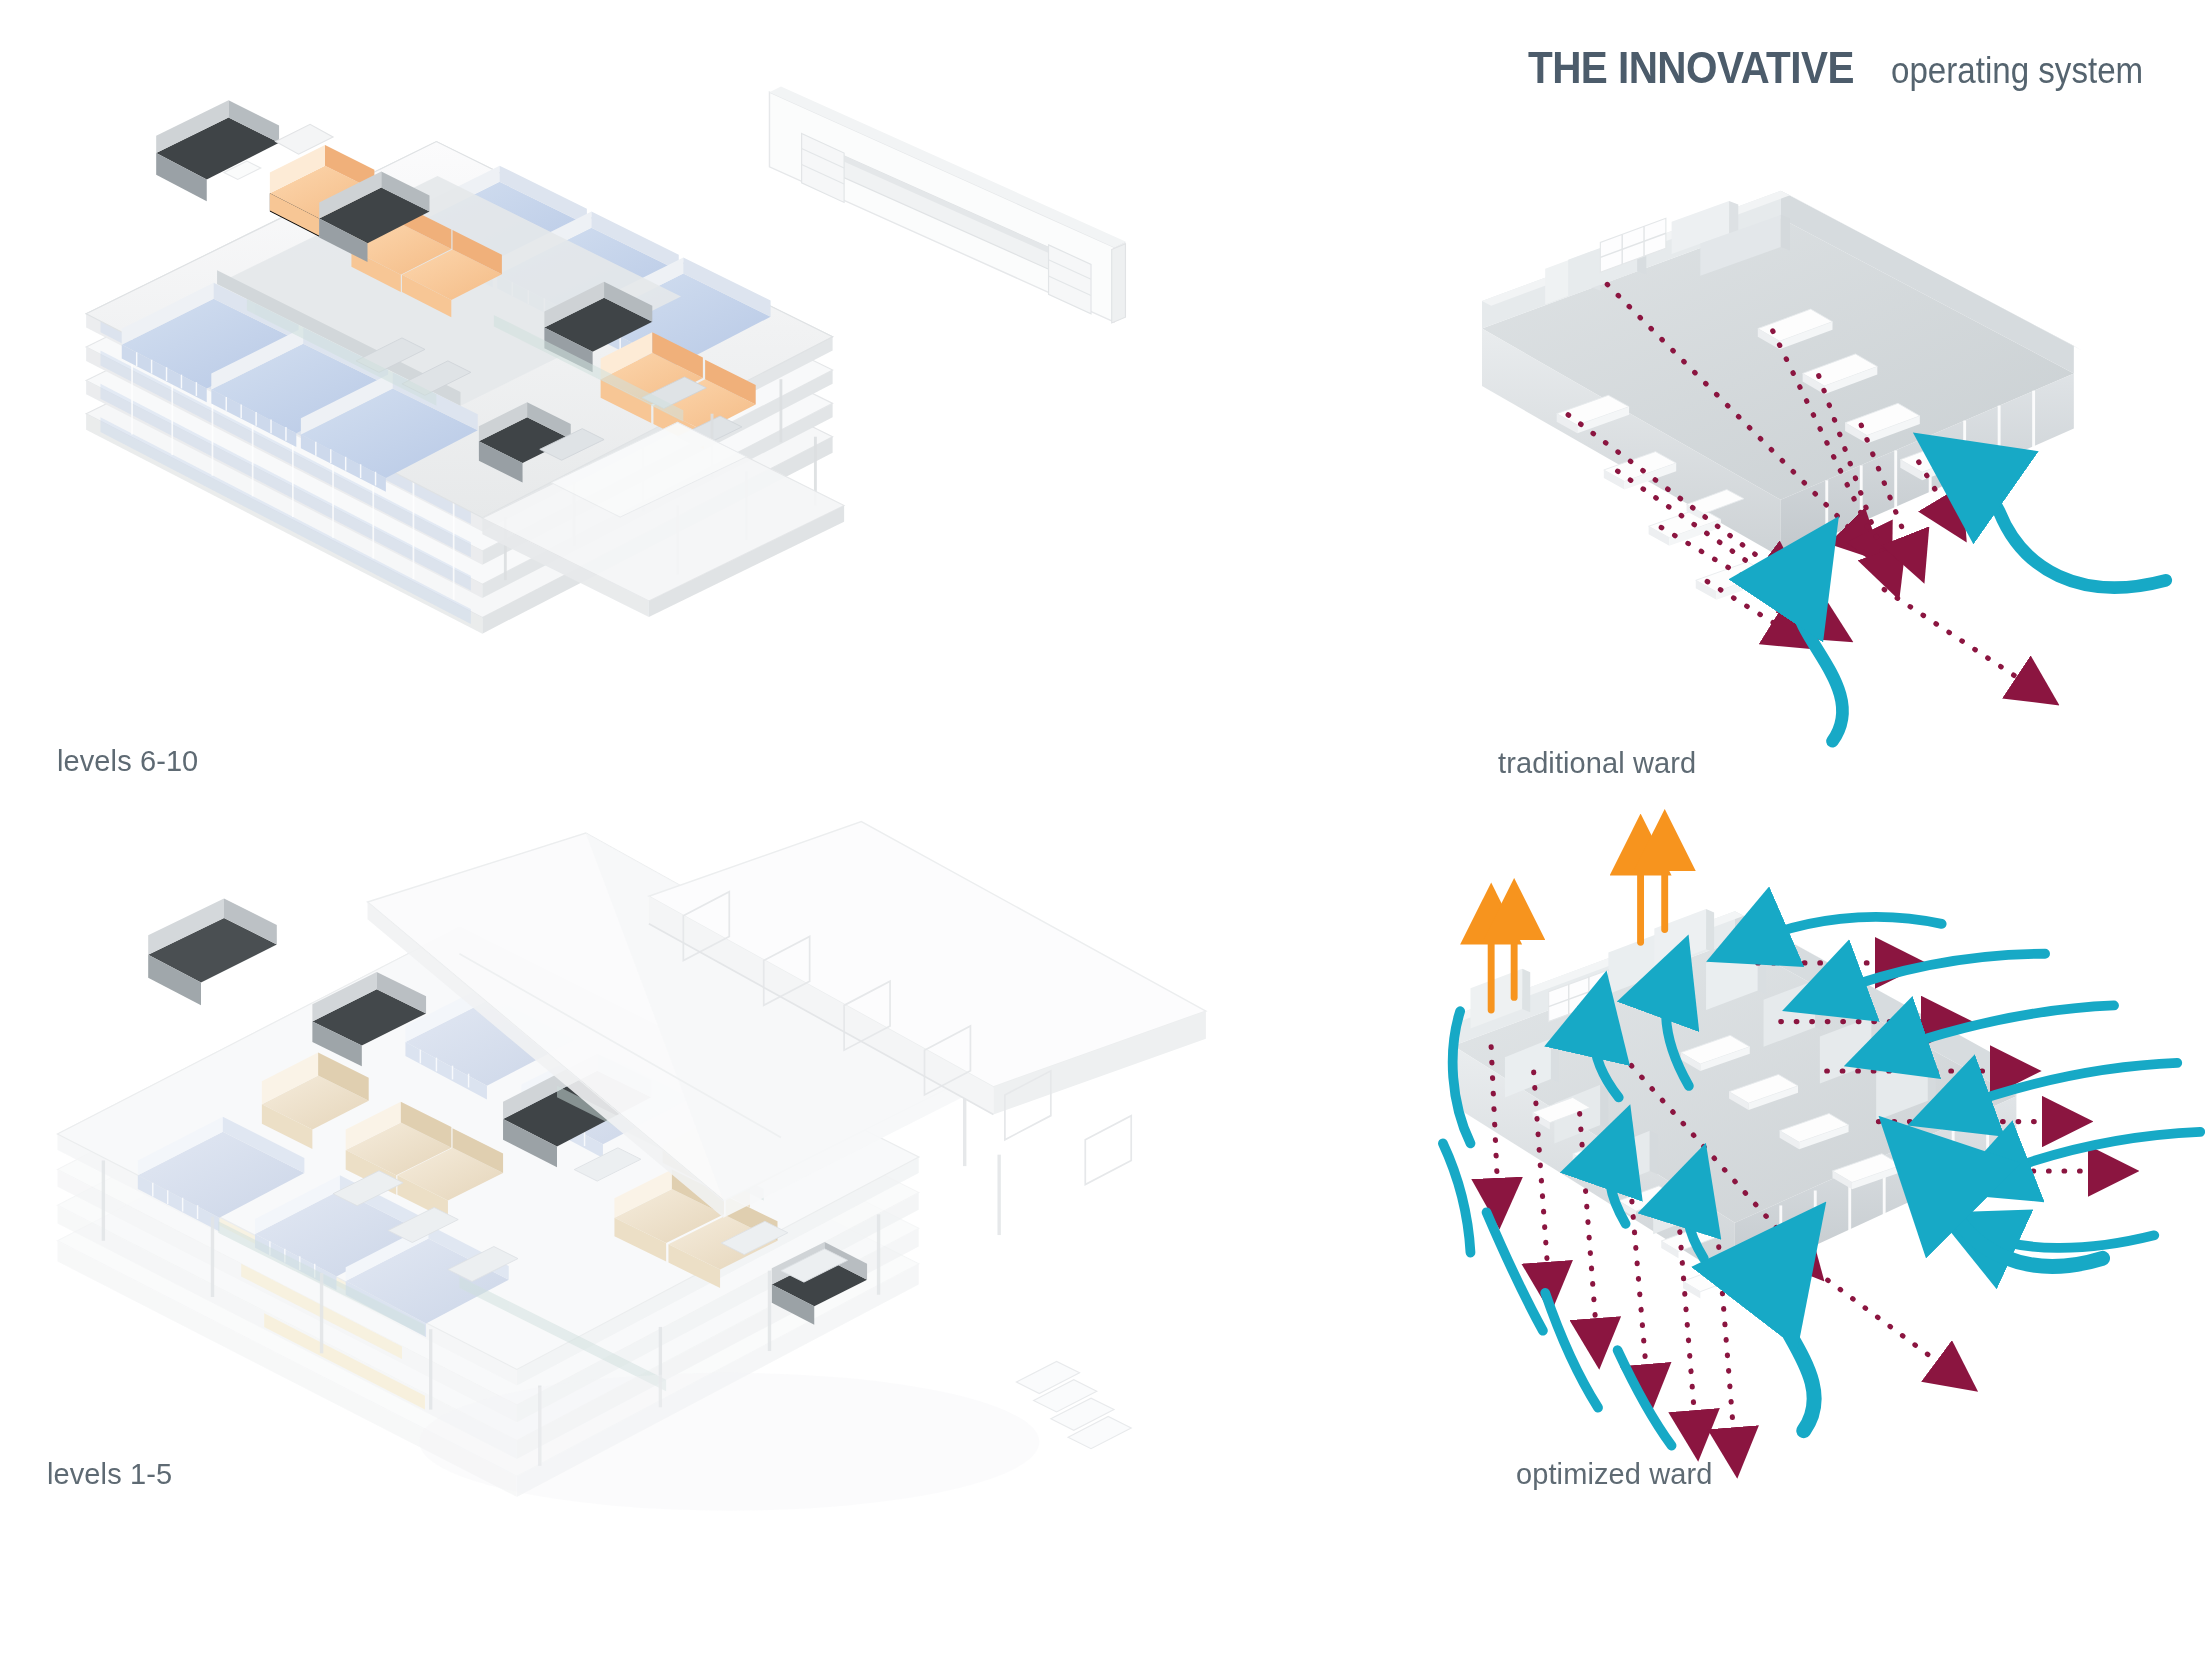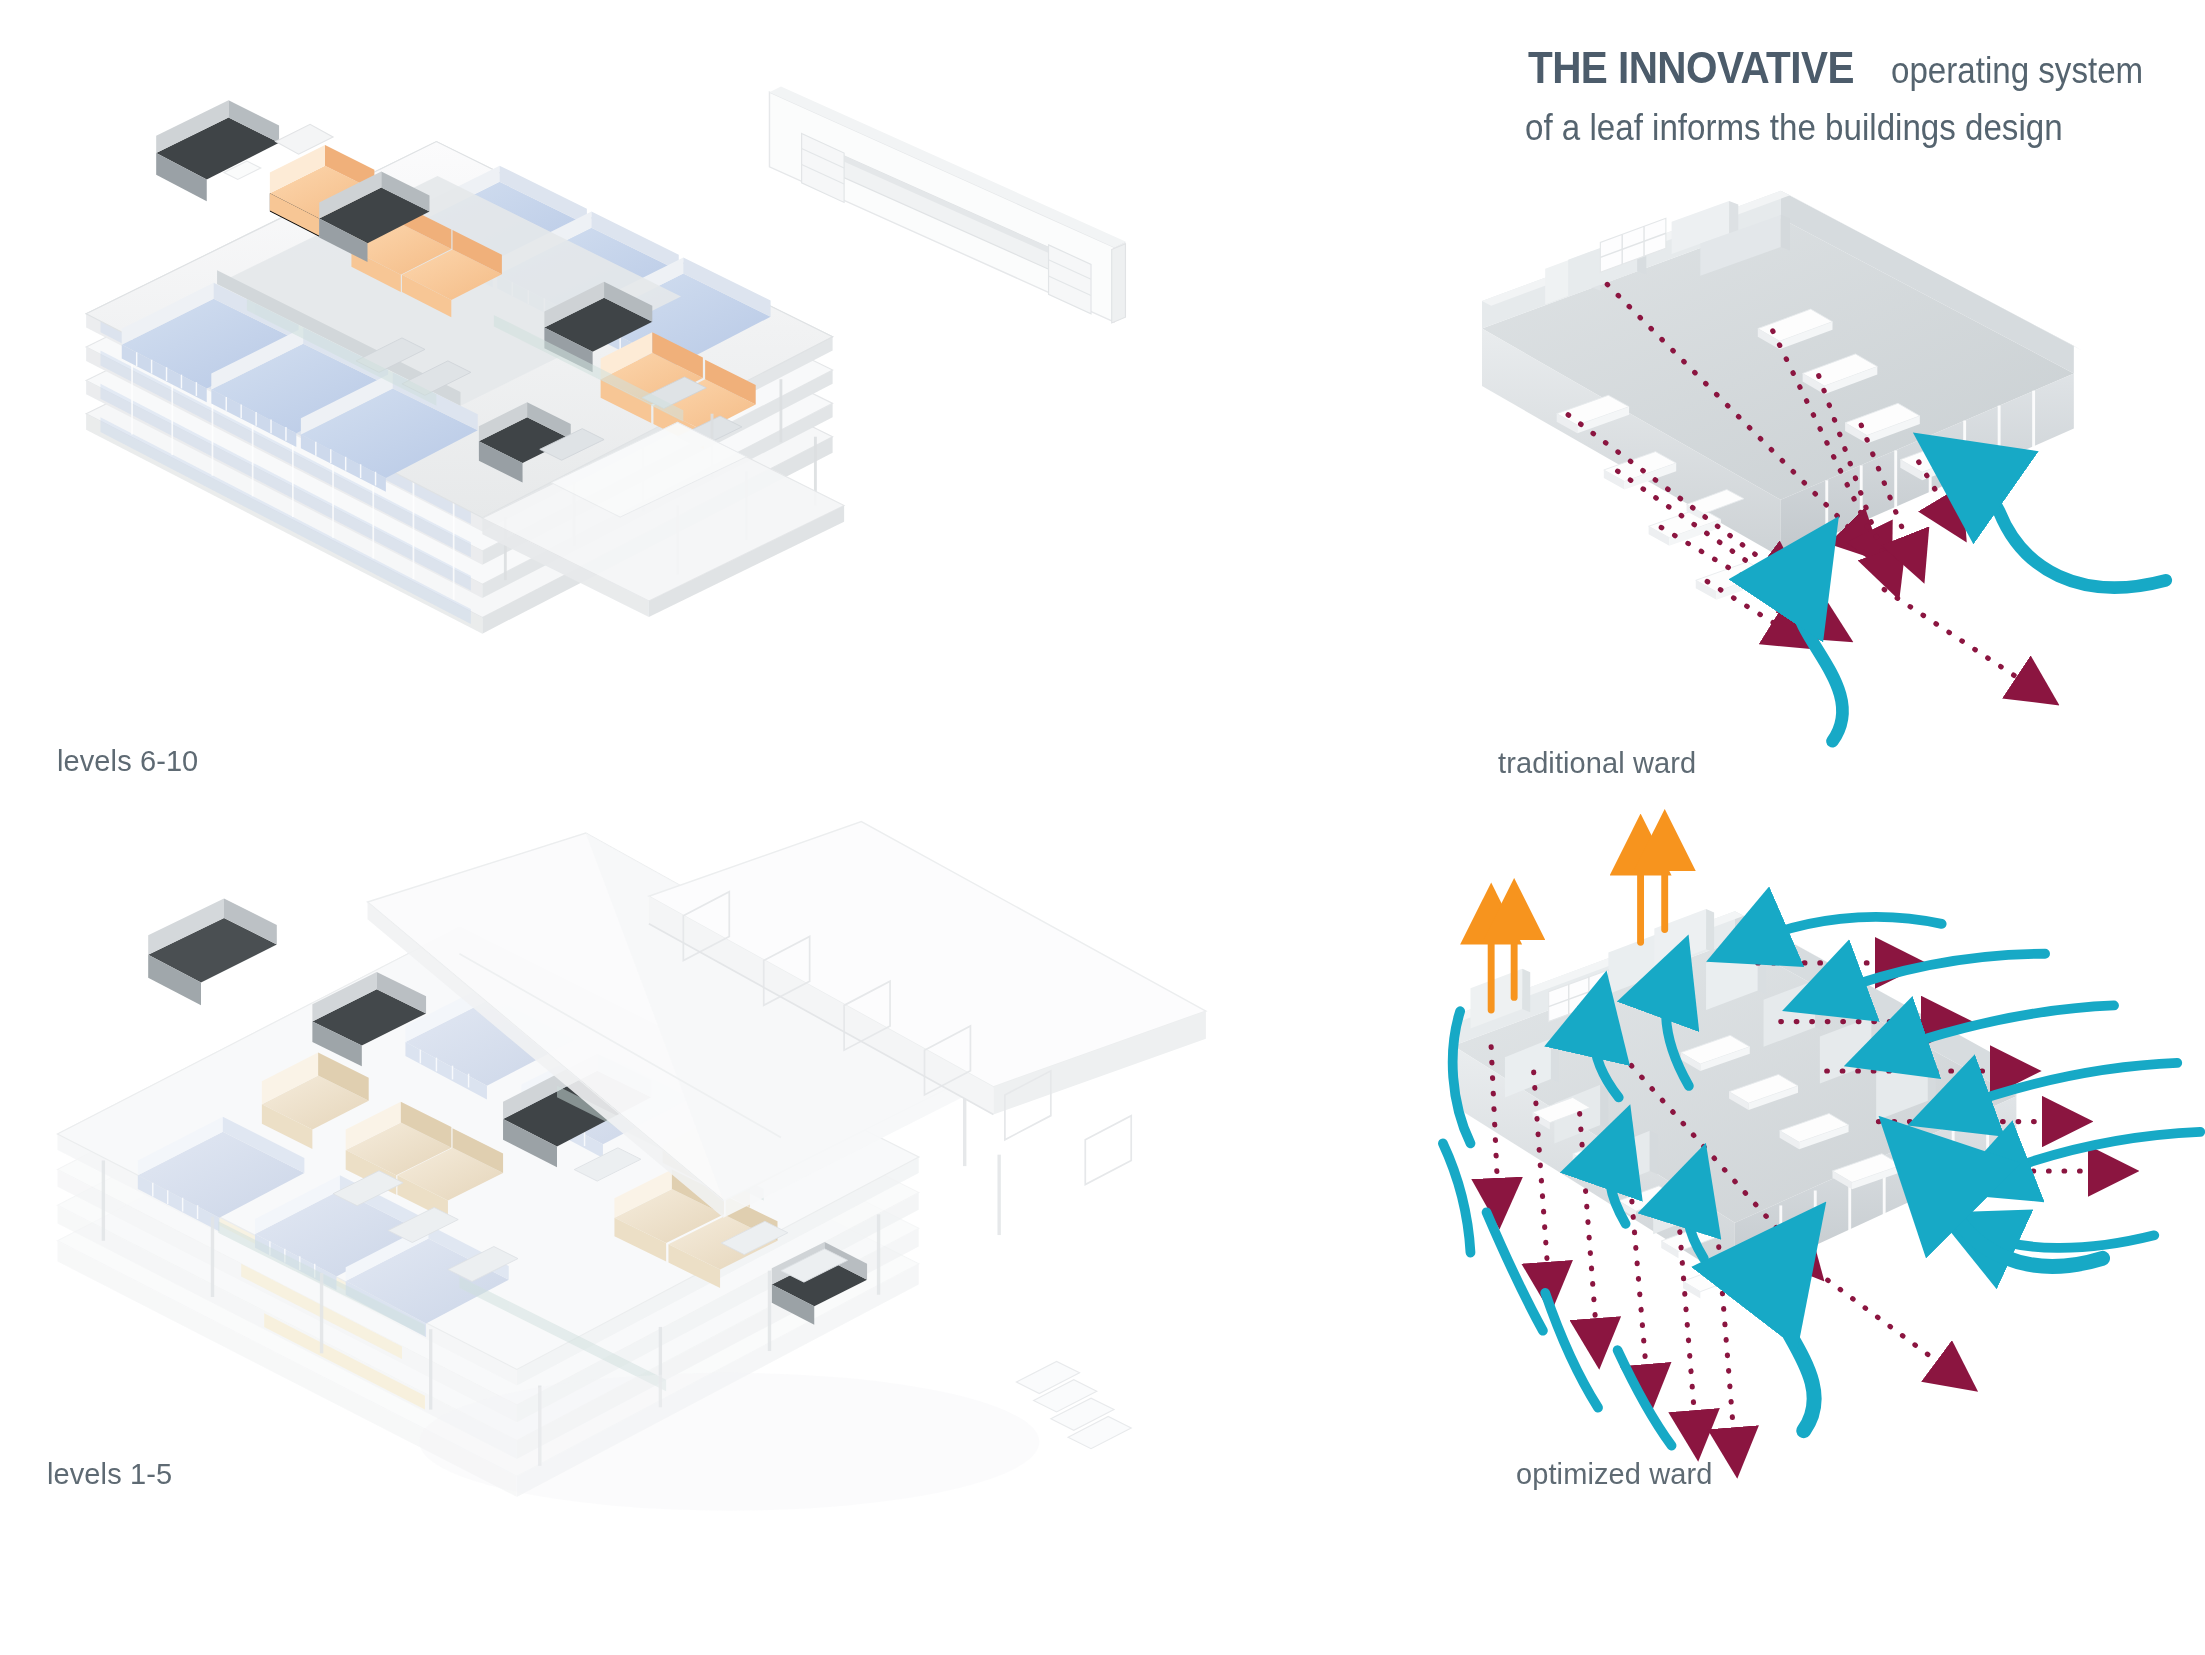--- a/index.html
+++ b/index.html
@@ -45,23 +45,20 @@
 
   svg{display:block;overflow:visible;}
 </style>
 </head>
 <body>
 
 <div id="headline">
   <div class="l1">
     <span class="tt-strong">THE INNOVATIVE</span><span class="tt-light">operating system</span>
   </div>
-  <div class="l2">
-    <span class="tt-light2">of a leaf informs the buildings design</span>
-  </div>
 </div>
 
 <div class="caption" id="cap-lv610">levels 6-10</div>
 <div class="caption" id="cap-lv15">levels 1-5</div>
 <div class="caption" id="cap-trad">traditional ward</div>
 <div class="caption" id="cap-opt">optimized ward</div>
 
 <div class="panel" style="left:0px;top:0px;width:1292px;height:770px;">
 <svg width="1292" height="770" viewBox="0 0 2250 1340">
   <defs>

